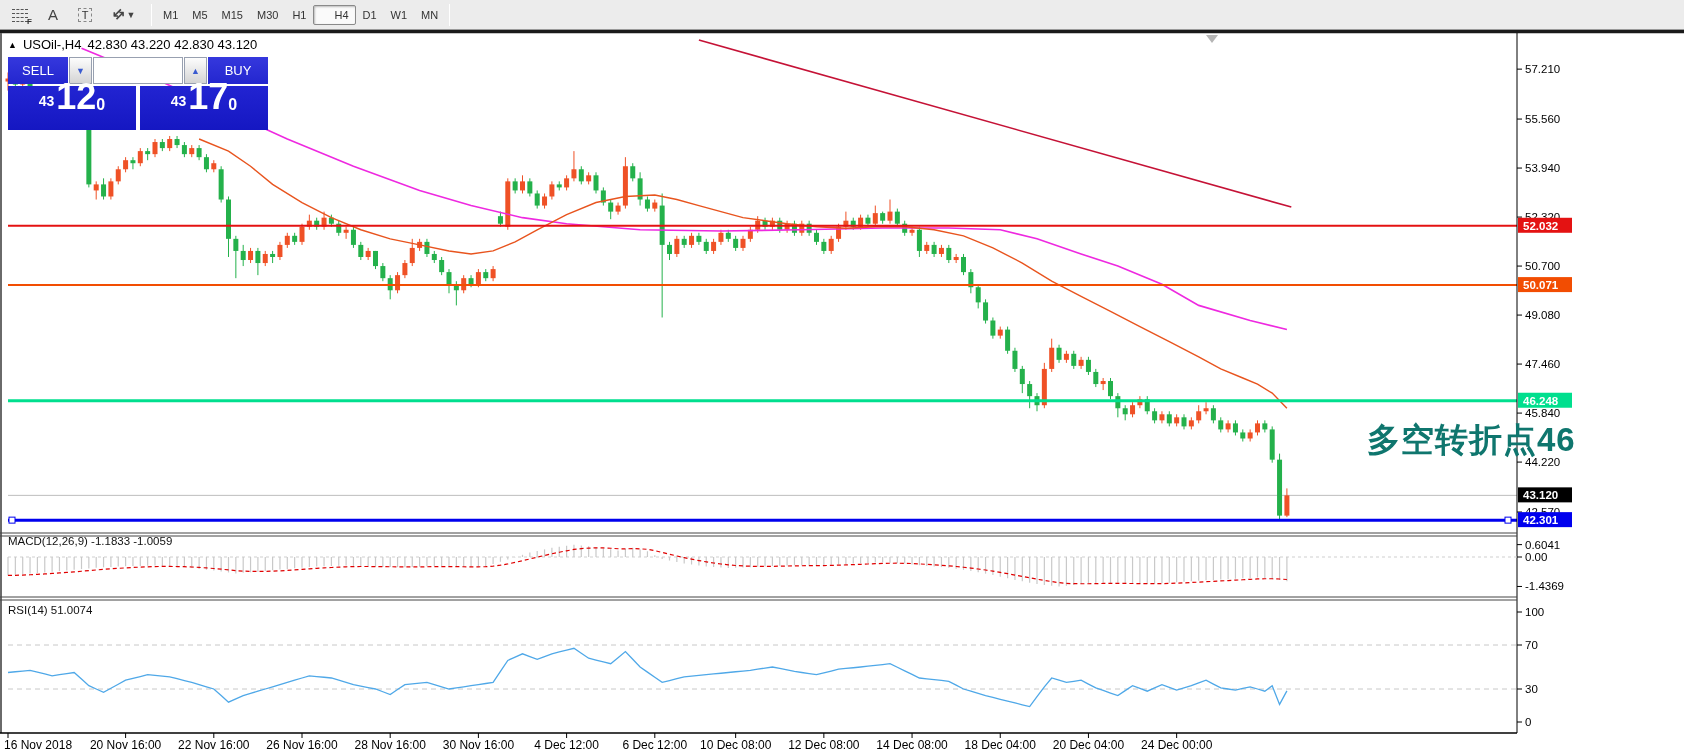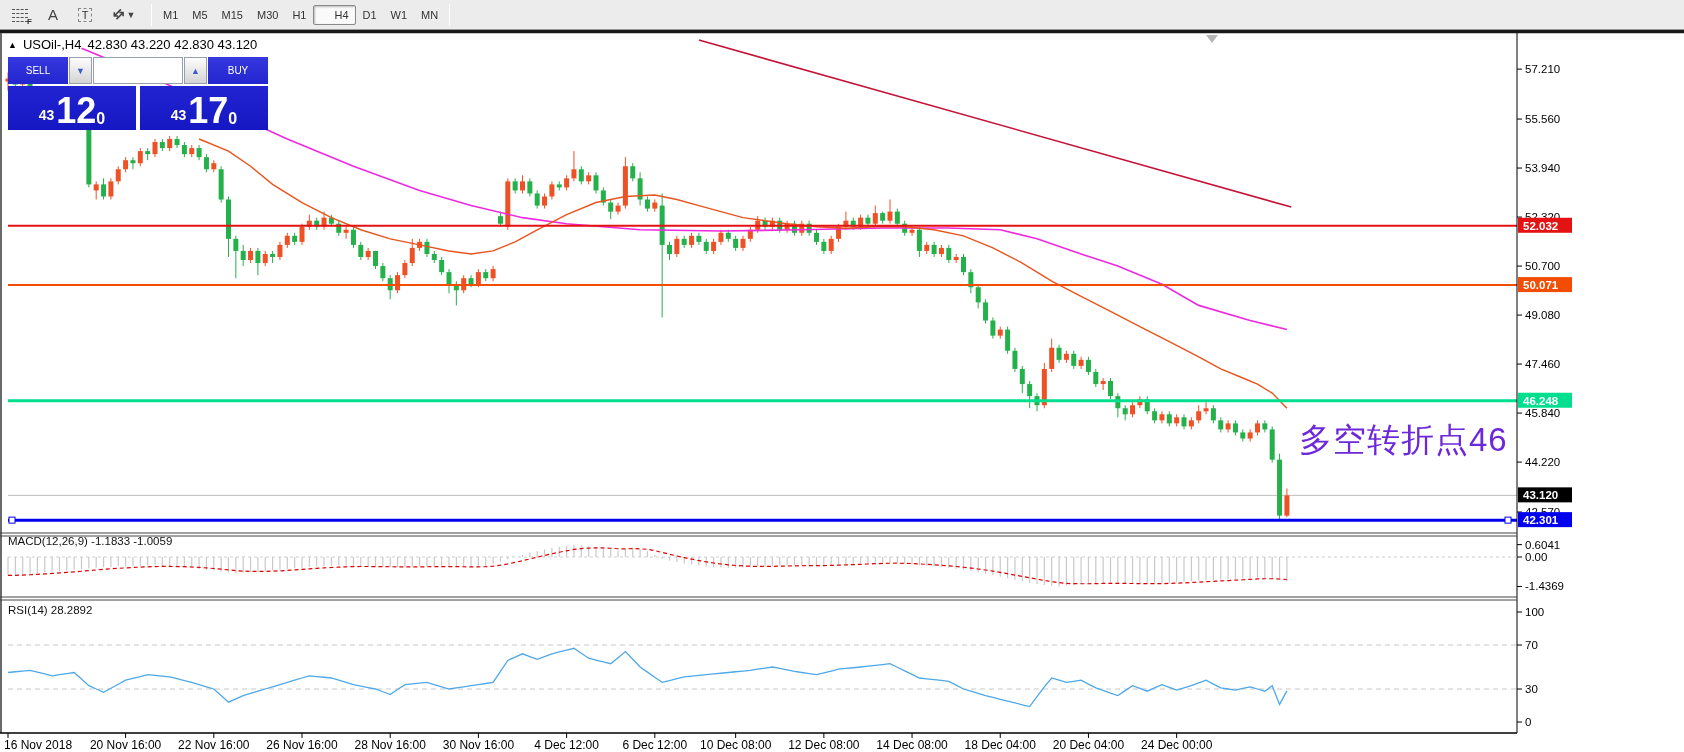--- a/index.html
+++ b/index.html
@@ -26,38 +26,38 @@
          border:1px solid transparent;margin:0 0;cursor:default;}
   .tfbtn.active{background:#fafafa;border:1px solid #8a8a8a;border-radius:2px;box-shadow:inset 1px 1px 2px #bbb;padding-left:20px;}
   
   #chart-svg{position:absolute;left:0;top:0;z-index:1;}
   .quote-row{position:absolute;left:8px;top:37px;z-index:3;font-size:13px;color:#000;
              display:flex;align-items:center;gap:6px;}
   .quote-row .tri{font-size:9px;}
   
   .trade-panel{position:absolute;left:8px;top:57px;width:260px;z-index:4;}
   .tp-row1{display:flex;height:27px;gap:1px;}
-  .btn-blue{background:linear-gradient(#3538dd,#2326cf);color:#fff;font-size:10px;display:flex;
+  .btn-blue{background:linear-gradient(#3538dd,#2326cf);color:#fff;font-size:13px;display:flex;
             align-items:center;justify-content:center;cursor:pointer;}
   .sellbtn,.buybtn{width:60px;}
   .spin{width:23px;background:linear-gradient(#fdfdfd,#d4d4d4);border:1px solid #98a0b0;
         display:flex;align-items:center;justify-content:center;cursor:pointer;}
   .spin span{font-size:9px;color:#3a5bd0;}
   .vol{flex:1;border:1px solid #98a0b0;background:#fff;}
   .vol input{width:100%;height:100%;border:0;outline:0;text-align:right;font-size:14px;
              padding-right:6px;font-family:"Liberation Sans",sans-serif;margin-top:44px;}
   .tp-row2{display:flex;gap:4px;margin-top:2px;height:44px;}
   .tile{flex:1;background:linear-gradient(#2224d2,#1517c2);color:#fff;display:flex;
-        align-items:flex-end;justify-content:center;padding-bottom:2px;cursor:pointer;}
+        align-items:flex-end;justify-content:center;padding-bottom:16px;cursor:pointer;}
   .tile .small{font-size:14px;font-weight:bold;margin:0 2px 5px 0;}
   .tile .big{font-size:36px;font-weight:bold;line-height:0.95;}
   .tile .sup{font-size:16px;font-weight:bold;vertical-align:18px;}
   
-  .annotation{position:absolute;left:1299px;top:423px;z-index:2;font-size:33px;font-weight:normal;
-              color:#6d28d9;line-height:1;white-space:nowrap;letter-spacing:1px;}
+  .annotation{position:absolute;left:1367px;top:423px;z-index:2;font-size:33px;font-weight:bold;
+              color:#0f766e;line-height:1;white-space:nowrap;letter-spacing:1px;}
   .ind-label{position:absolute;left:8px;z-index:2;font-size:11.5px;color:#111;}
   .ind-label.macd{top:511px;margin-top:24px;}
   .ind-label.rsi{top:604px;}
 </style>
 </head>
 <body>
 
 <div class="stage">
 
   <svg id="chart-svg" width="1684" height="752">
@@ -773,15 +773,15 @@
         <span class="small">43</span>
         <span class="big">17</span>
         <span class="sup">0</span>
       </div>
     </div>
   </div>
 
   <div class="annotation">多空转折点46</div>
 
   <div class="ind-label macd">MACD(12,26,9) -1.1833 -1.0059</div>
-  <div class="ind-label rsi">RSI(14) 28.2892</div>
+  <div class="ind-label rsi">RSI(14) 51.0074</div>
 
 </div>
 
 </body></html>

